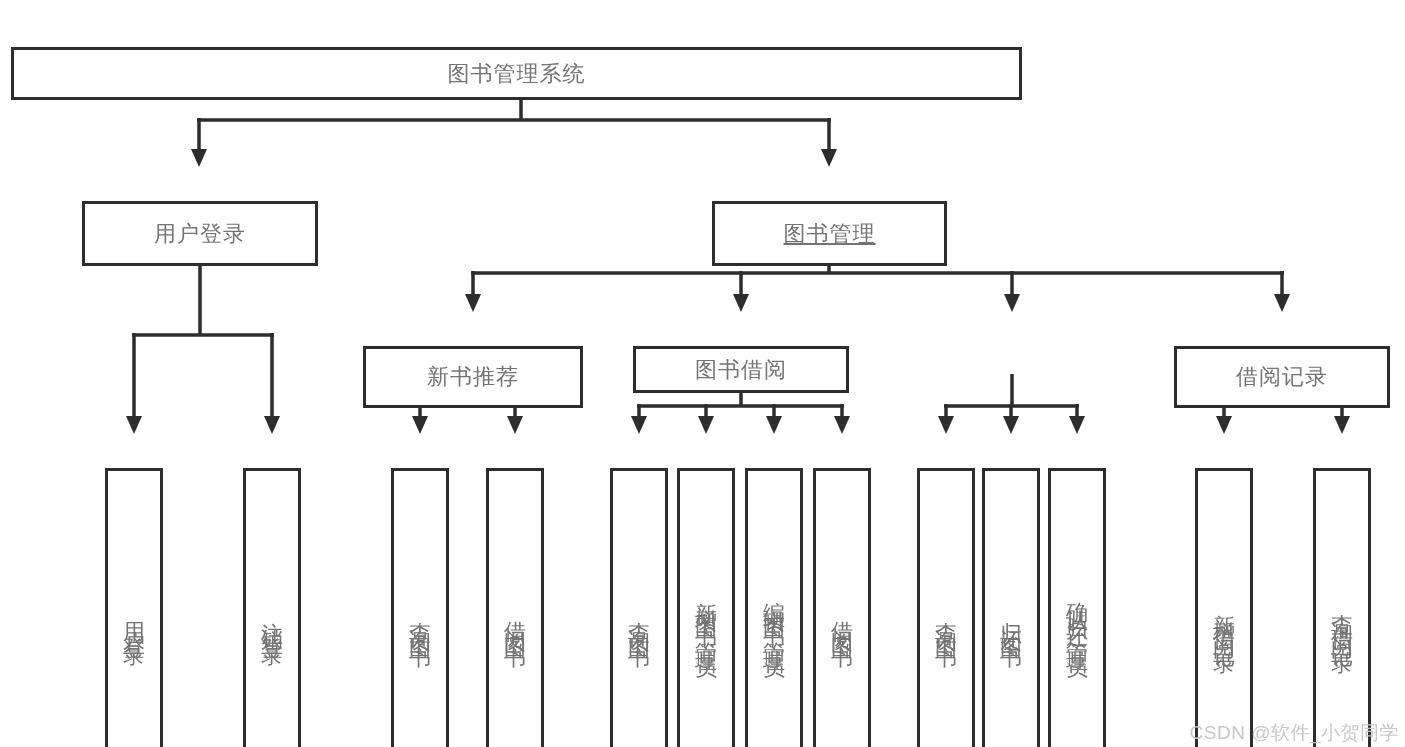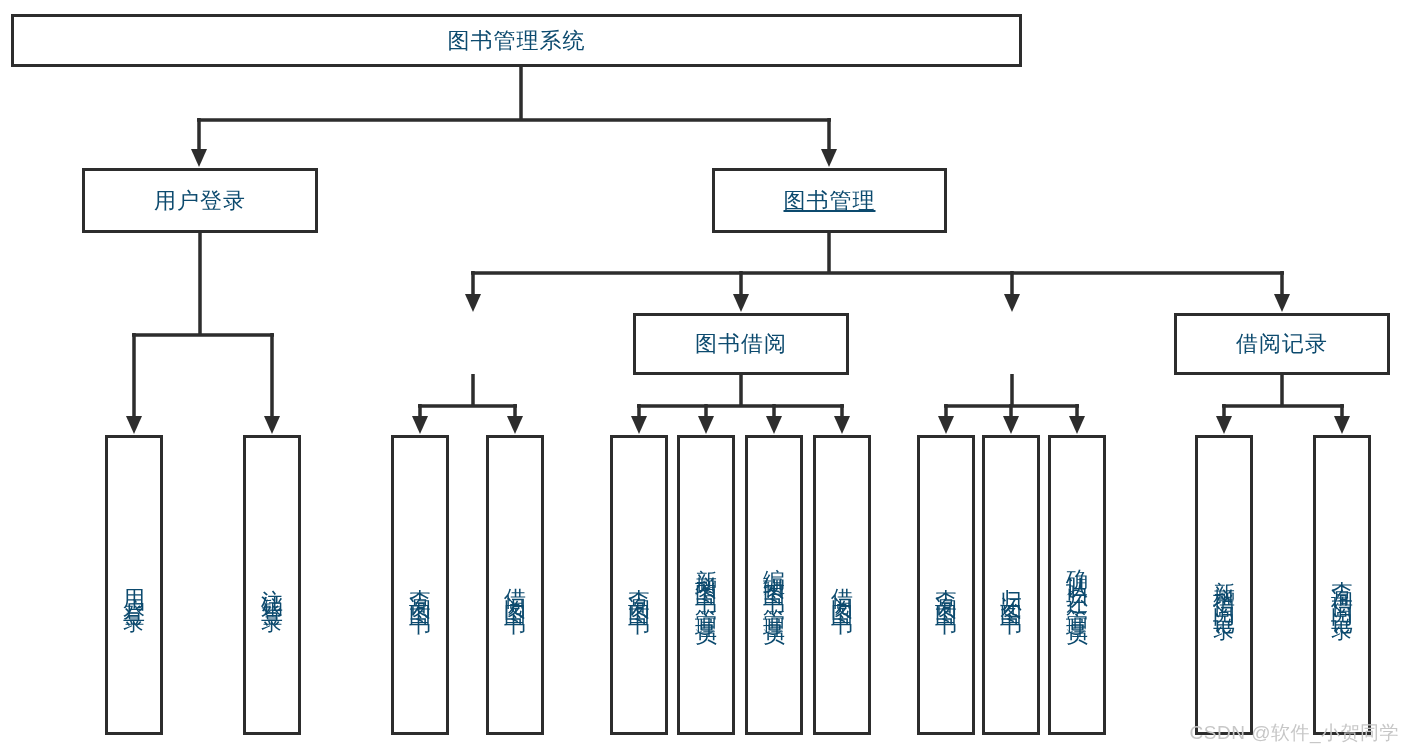--- a/index.html
+++ b/index.html
@@ -13,24 +13,25 @@
   }
   .box {
     position: absolute;
     box-sizing: border-box;
     background: #ffffff;
     border: 3px solid #2d2d2d;
     display: flex;
     align-items: center;
     justify-content: center;
     font-size: 22px;
-    color: #0c4a6e;
+    color: #737373;
     letter-spacing: 1px;
     text-align: center;
     z-index: 2;
+    margin-top: 33px;
   }
   .leaf {
     writing-mode: vertical-rl;
     text-orientation: mixed;
     letter-spacing: 8px;
     font-size: 22px;
     padding-top: 4px;
   }
   svg.connectors {
     position: absolute;
@@ -104,21 +105,22 @@
       <polygon points="1216,416 1232,416 1224,434"></polygon>
       <polygon points="1334,416 1350,416 1342,434"></polygon>
     </g>
   </svg>
 
   <div class="box" style="left:11px; top:14px; width:1011px; height:53px;">图书管理系统</div>
 
   <div class="box" style="left:82px; top:168px; width:236px; height:65px;">用户登录</div>
   <div class="box" style="left:712px; top:168px; width:235px; height:65px;text-decoration:underline;">图书管理</div>
 
-  <div class="box" style="left:633px; top:313px; width:216px; height:62px;">图书借阅</div>
+  <div class="box" style="left:363px; top:313px; width:220px; height:62px;">新书推荐</div>
+  <div class="box" style="left:633px; top:313px; width:216px; height:47px;">图书借阅</div>
   <div class="box" style="left:1174px; top:313px; width:216px; height:62px;">借阅记录</div>
 
   <div class="box leaf" style="left:105px; top:435px; width:58px; height:300px;">用户登录</div>
   <div class="box leaf" style="left:243px; top:435px; width:58px; height:300px;">注销登录</div>
 
   <div class="box leaf" style="left:391px; top:435px; width:58px; height:300px;">查询图书</div>
   <div class="box leaf" style="left:486px; top:435px; width:58px; height:300px;">借阅图书</div>
 
   <div class="box leaf" style="left:610px; top:435px; width:58px; height:300px;">查询图书</div>
   <div class="box leaf" style="left:677px; top:435px; width:58px; height:300px;">新增图书（管理员）</div>

